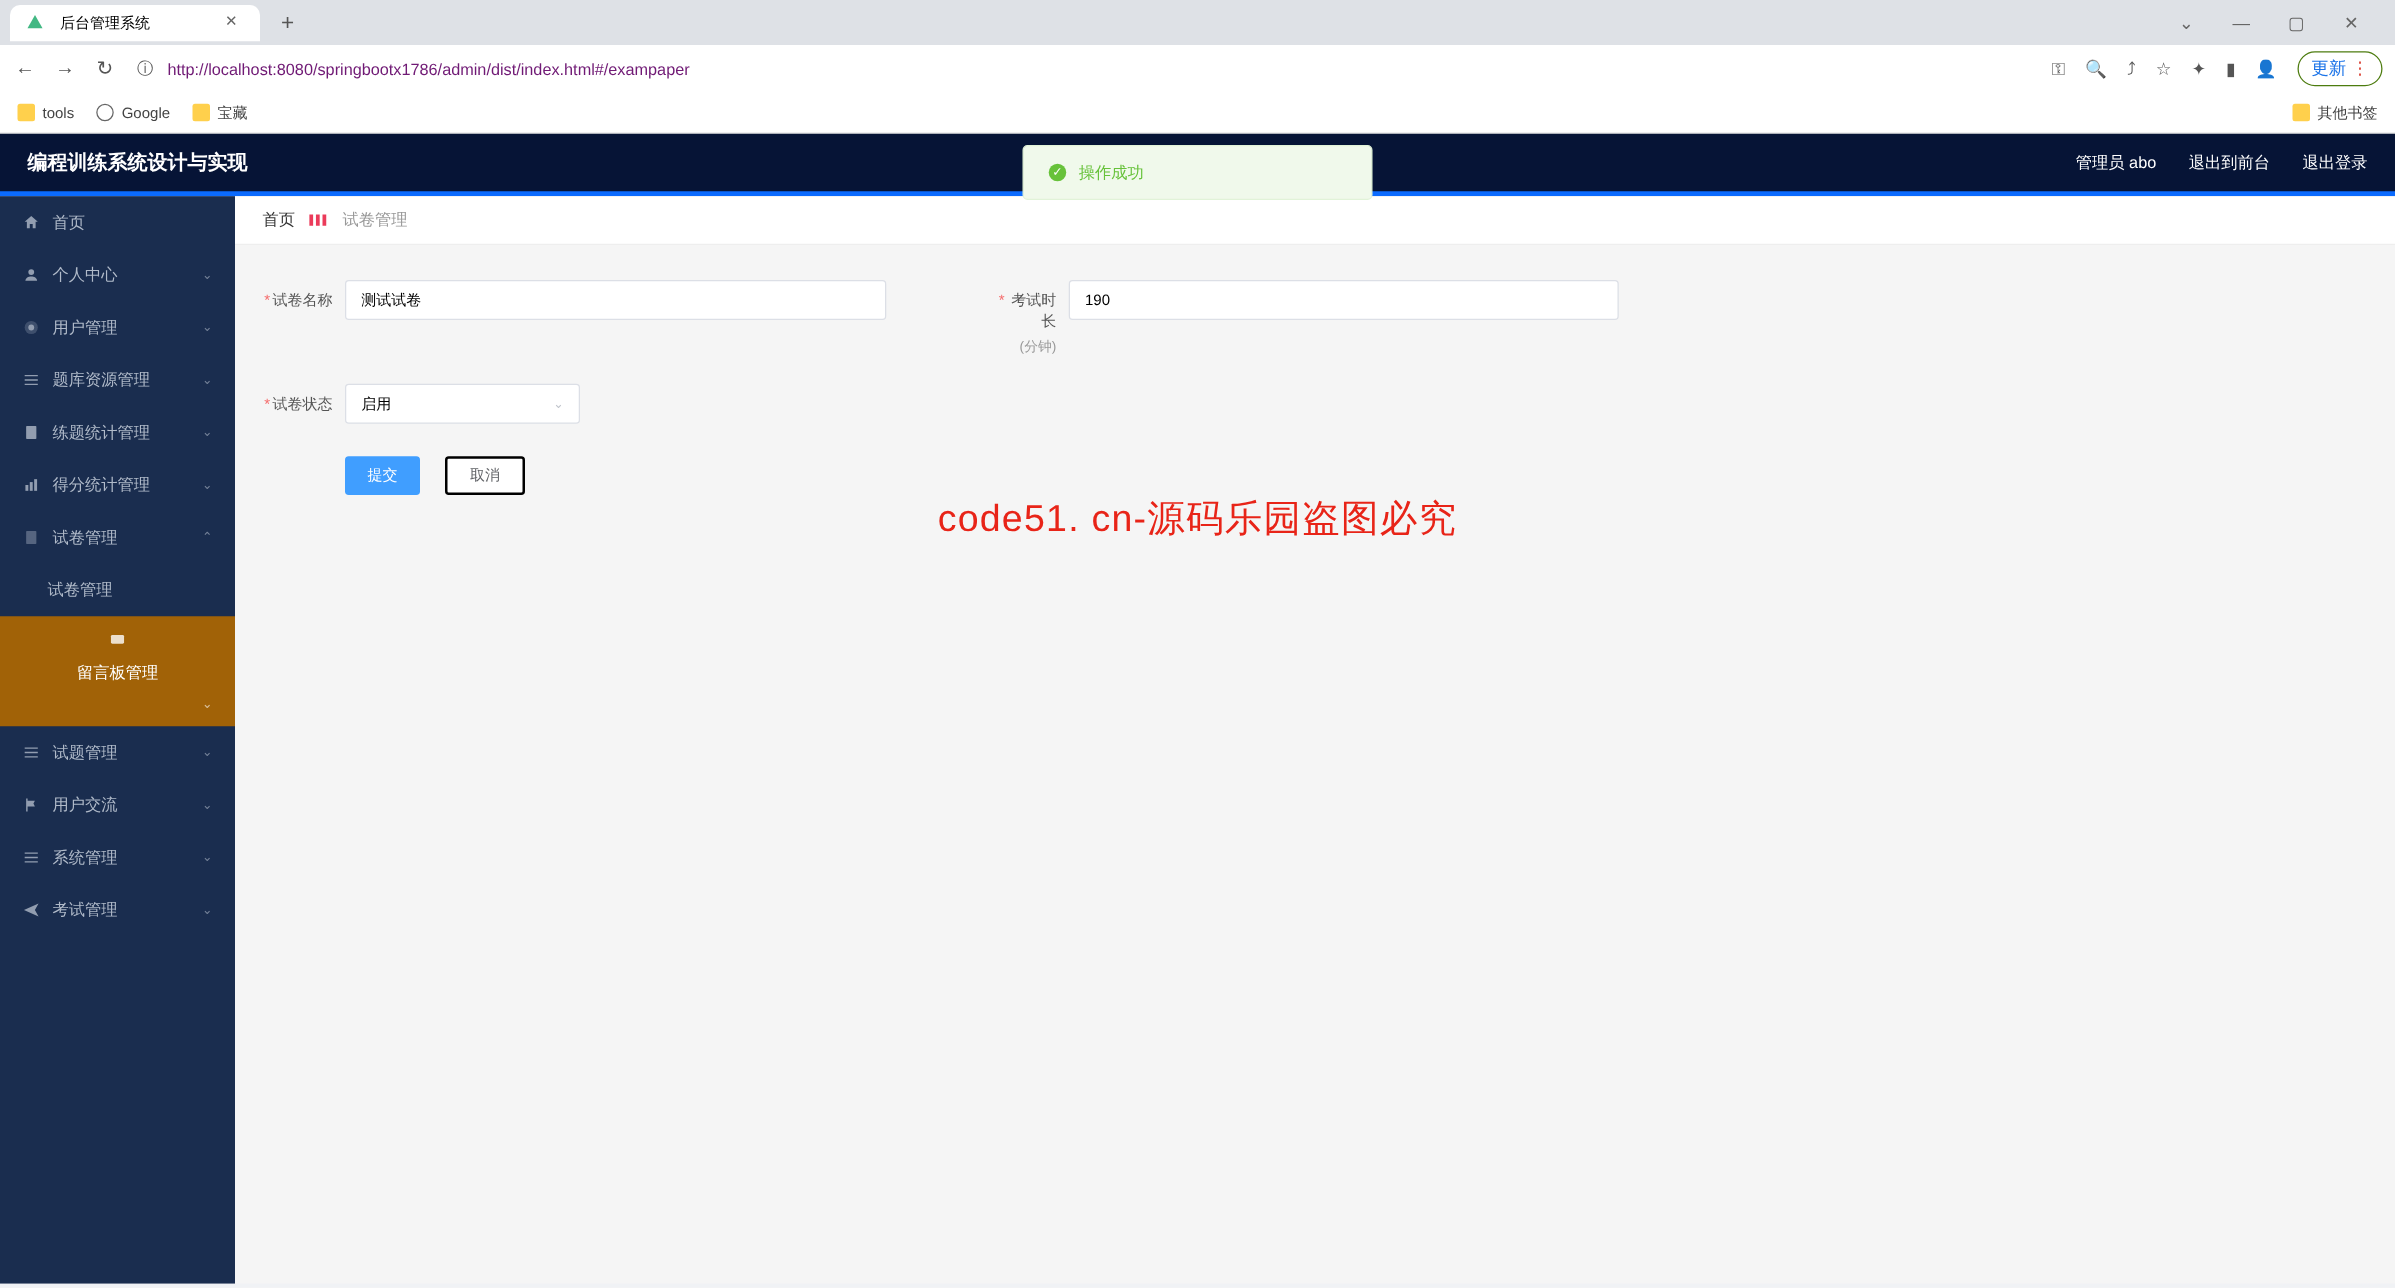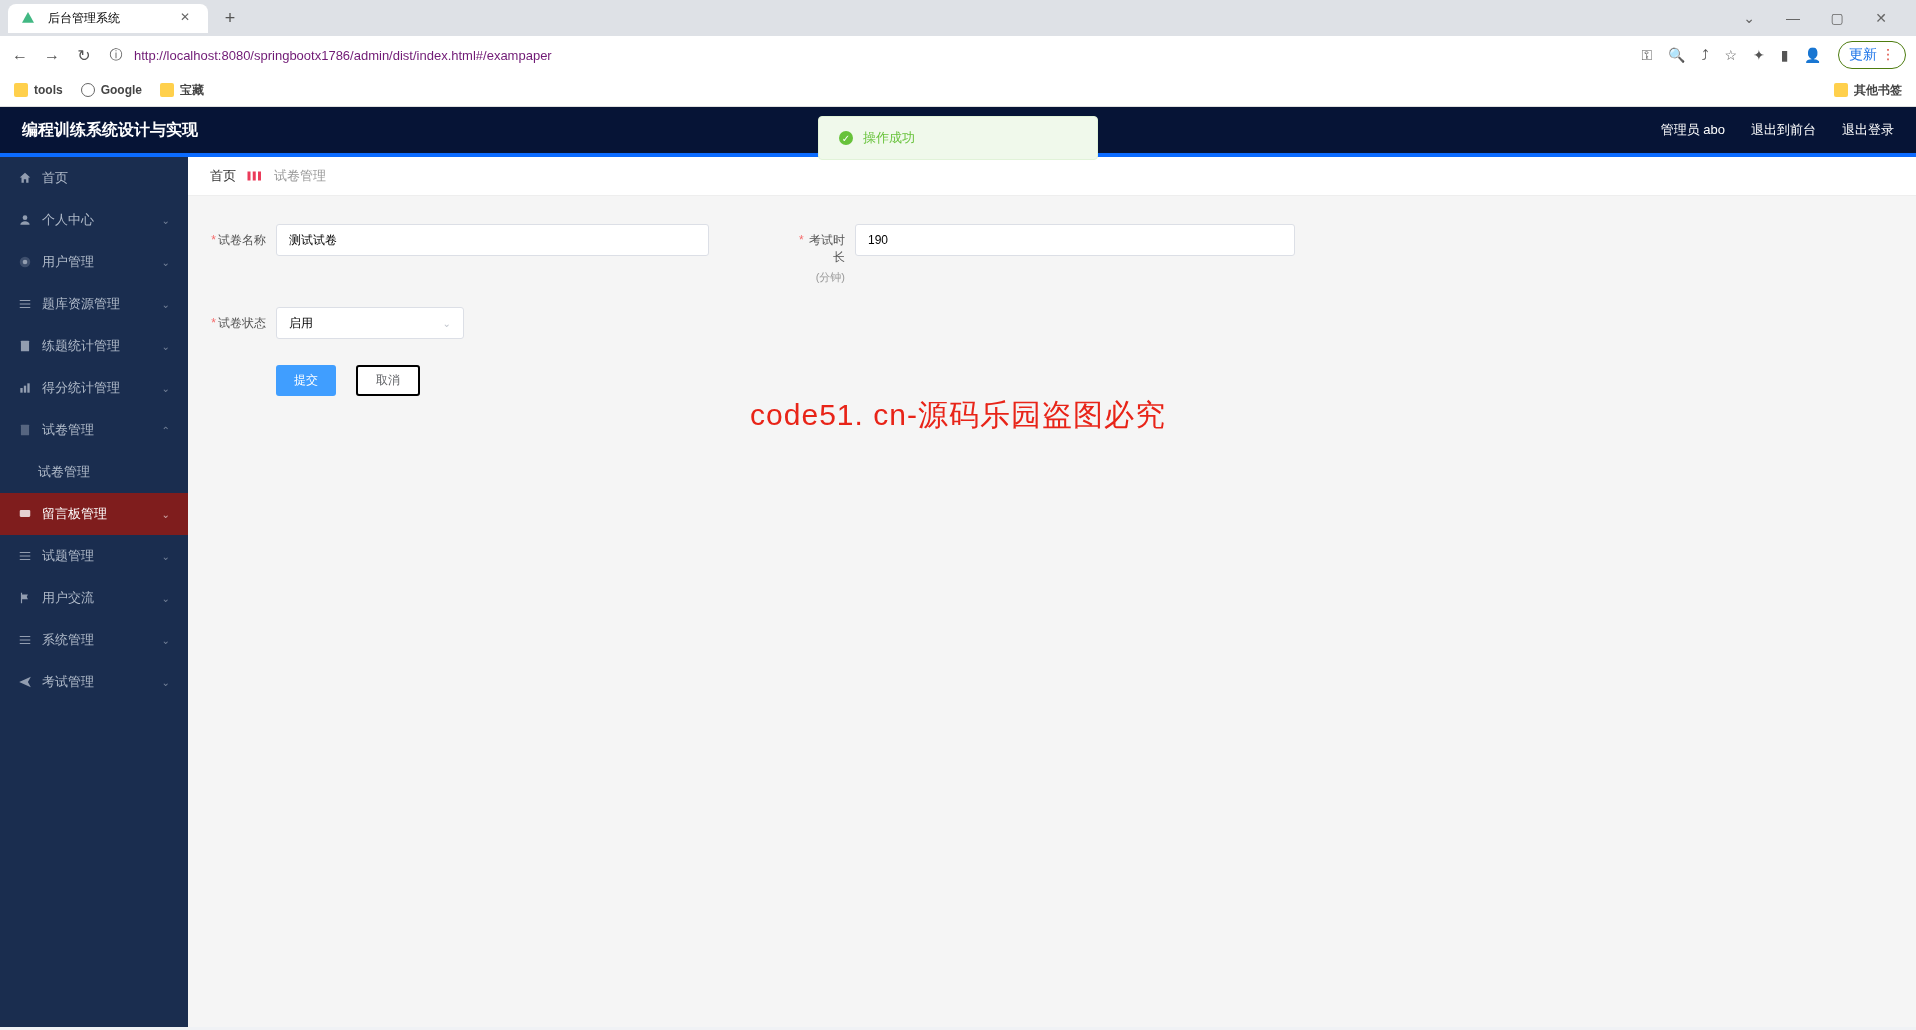--- a/index.html
+++ b/index.html
@@ -17,21 +17,21 @@
     
     .nav-bar { display: flex; align-items: center; height: 38px; padding: 0 10px; gap: 12px; }
     .nav-btn { width: 20px; height: 20px; cursor: pointer; color: #555; display: flex; align-items: center; justify-content: center; }
     .url-bar { flex: 1; display: flex; align-items: center; gap: 8px; font-size: 13px; color: #333; }
     .url-text { color: #701a75; }
     .nav-icons { display: flex; gap: 16px; color: #555; align-items: center; }
     .nav-icons span { cursor: pointer; font-size: 14px; }
     .update-btn { color: #1a73e8; border: 1px solid #4d7c0f; padding: 4px 10px; border-radius: 15px; font-size: 12px; cursor: pointer; }
     .update-btn .dots { color: #db4437; margin-left: 4px; }
     
-    .bookmark-bar { display: flex; height: 32px; padding: 0 14px; gap: 18px; font-size: 12px; color: #444; font-weight: bold; }
+    .bookmark-bar { display: flex; height: 32px; padding: 0 14px; gap: 18px; font-size: 12px; color: #444; }
     .bookmark-item { display: flex; align-items: center; gap: 6px; cursor: pointer; }
     .folder-icon { width: 14px; height: 14px; background: #ffd04c; border-radius: 2px; }
     .globe-icon { width: 14px; height: 14px; border: 1.5px solid #666; border-radius: 50%; position: relative; }
     .other-bm { margin-left: auto; }
     
     
     .app-header { background: #061436; color: #fff; height: 50px; display: flex; align-items: center; padding: 0 22px; font-size: 14px; border-bottom: 4px solid #0b6bff; }
     .app-title { font-weight: 600; font-size: 16px; }
     .header-right { margin-left: auto; display: flex; gap: 26px; font-size: 13px; }
     .header-right span { cursor: pointer; }
@@ -39,21 +39,21 @@
     
     .success-toast { position: absolute; left: 50%; transform: translateX(-50%); top: 116px; background: #f0f9eb; border: 1px solid #e1f3d8; padding: 12px 20px; border-radius: 4px; display: flex; align-items: center; gap: 10px; min-width: 280px; font-size: 13px; color: #67c23a; }
     .check-icon { width: 14px; height: 14px; border-radius: 50%; background: #67c23a; color: #fff; display: flex; align-items: center; justify-content: center; font-size: 10px; }
     
     
     .app-body { display: flex; height: calc(100vh - 160px); }
     
     
     .sidebar { width: 188px; background: #1a2d4f; color: #b0bac9; overflow-y: auto; }
     .menu-item { display: flex; align-items: center; padding: 12px 18px; font-size: 13px; cursor: pointer; gap: 10px; position: relative; }
-    .menu-item.active { background: #7f1d1d; color: #fff; }
+    .menu-item.active { background: #a16207; color: #fff; flex-direction: column; }
     .menu-icon { width: 14px; height: 14px; opacity: 0.8; flex-shrink: 0; }
     .menu-item .chevron { margin-left: auto; font-size: 10px; opacity: 0.6; }
     .submenu-item { padding: 12px 18px 12px 38px; font-size: 13px; cursor: pointer; }
     
     
     .main { flex: 1; background: #f5f5f5; overflow-y: auto; }
     .breadcrumb { background: #fff; padding: 10px 22px; display: flex; align-items: center; gap: 10px; font-size: 13px; border-bottom: 1px solid #eee; }
     .breadcrumb-home { color: #333; font-weight: 500; }
     .breadcrumb-icon { width: 18px; height: 14px; color: #eb3b5a; }
     .breadcrumb-current { color: #999; }

